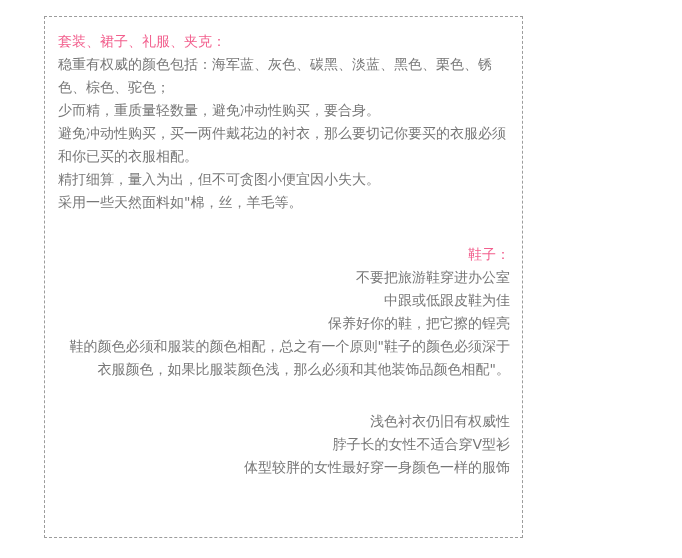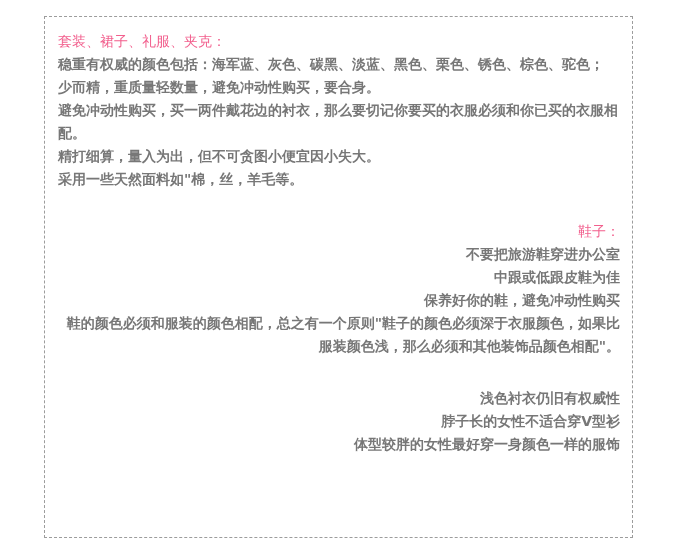--- a/index.html
+++ b/index.html
@@ -10,21 +10,21 @@
   body {
     width: 682px;
     height: 558px;
     position: relative;
     font-family: "DejaVu Sans", "Liberation Sans", sans-serif;
   }
   .panel {
     position: absolute;
     left: 44px;
     top: 16px;
-    width: 589px;
+    width: 479px;
     height: 522px;
     box-sizing: border-box;
     border: 1px dashed #9c9c9c;
     padding: 13px 12px 10px 13px;
     background: #ffffff;
     overflow: hidden;
   }
   .section { margin: 0; }
   .section + .section { margin-top: 29px; text-align: right; }
   .heading {
@@ -33,42 +33,41 @@
     line-height: 23px;
     color: #f2608e;
     font-weight: normal;
   }
   .line {
     margin: 0;
     font-size: 14px;
     line-height: 23px;
     color: #777777;
     word-break: break-all;
-    font-weight: bold;
   }
 </style>
 </head>
 <body>
 
 <div class="panel">
 
   <div class="section">
     <p class="heading">套装、裙子、礼服、夹克：</p>
     <p class="line">稳重有权威的颜色包括：海军蓝、灰色、碳黑、淡蓝、黑色、栗色、锈色、棕色、驼色；</p>
     <p class="line">少而精，重质量轻数量，避免冲动性购买，要合身。</p>
     <p class="line">避免冲动性购买，买一两件戴花边的衬衣，那么要切记你要买的衣服必须和你已买的衣服相配。</p>
     <p class="line">精打细算，量入为出，但不可贪图小便宜因小失大。</p>
     <p class="line">采用一些天然面料如"棉，丝，羊毛等。</p>
   </div>
 
   <div class="section">
     <p class="heading">鞋子：</p>
     <p class="line">不要把旅游鞋穿进办公室</p>
     <p class="line">中跟或低跟皮鞋为佳</p>
-    <p class="line">保养好你的鞋，避免冲动性购买</p>
+    <p class="line">保养好你的鞋，把它擦的锃亮</p>
     <p class="line">鞋的颜色必须和服装的颜色相配，总之有一个原则"鞋子的颜色必须深于衣服颜色，如果比服装颜色浅，那么必须和其他装饰品颜色相配"。</p>
   </div>
 
   <div class="section">
     <p class="line">浅色衬衣仍旧有权威性</p>
     <p class="line">脖子长的女性不适合穿V型衫</p>
     <p class="line">体型较胖的女性最好穿一身颜色一样的服饰</p>
   </div>
 
 </div>

